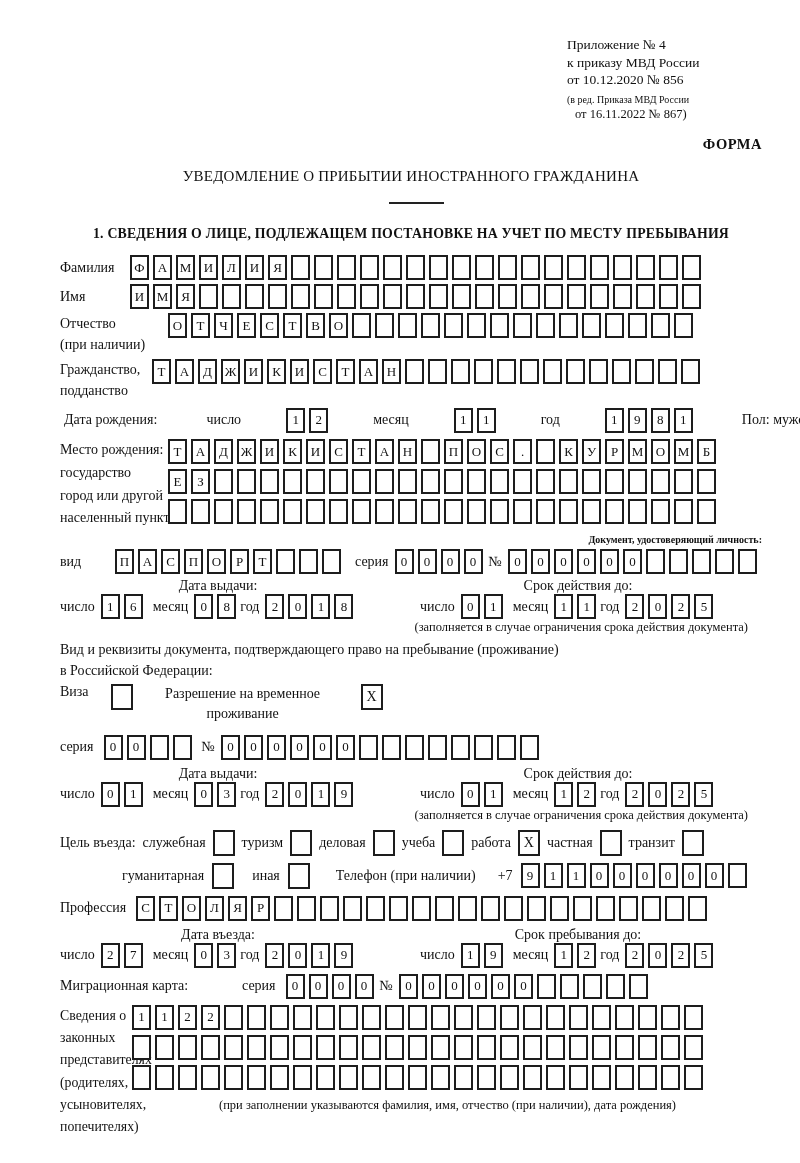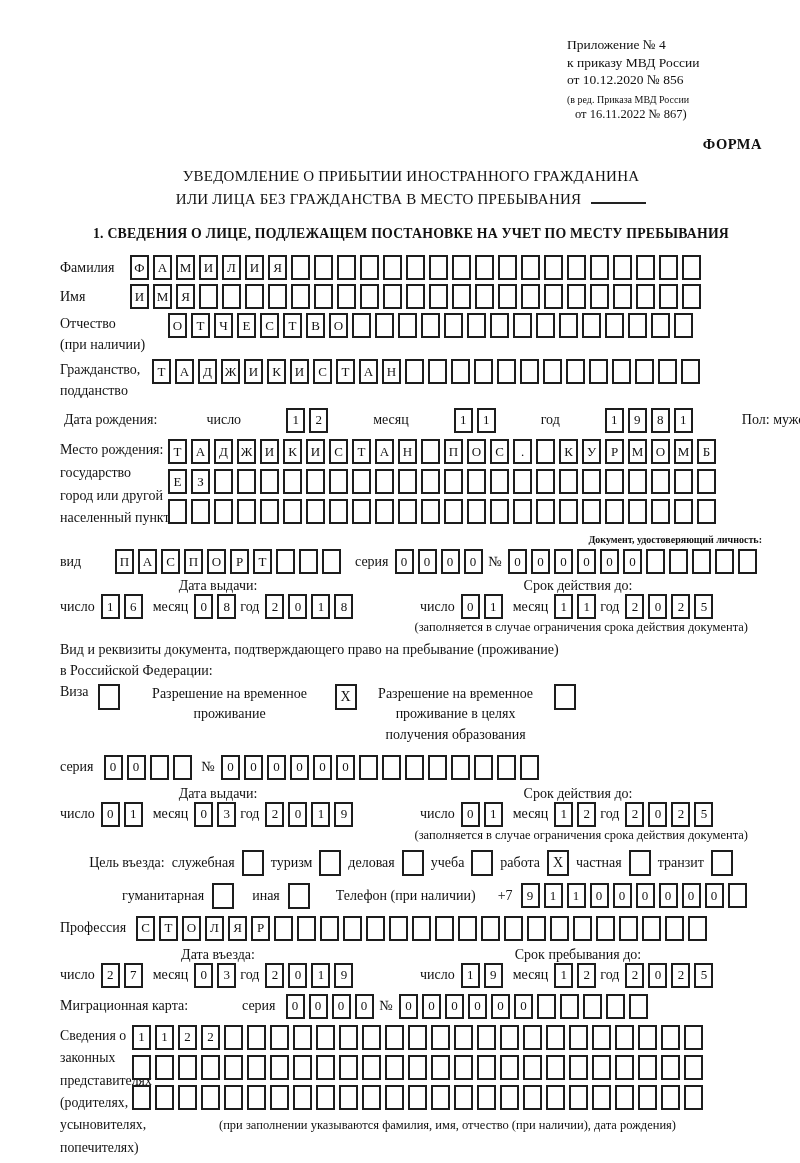--- a/index.html
+++ b/index.html
@@ -47,25 +47,25 @@
   .dheads .gap { flex: none; width: 44px; }
   .dates { display: flex; align-items: center; margin-bottom: 1px; }
   .dates .g { display: flex; align-items: center; gap: 4px; flex: none; width: 316px; }
   .dates .g .t { margin-right: 2px; white-space: nowrap; }
   .dates .gap { flex: none; width: 44px; }
   .note-r { text-align: right; font-size: 12.5px; padding-right: 14px; margin-bottom: 7px; }
 
   .plain { margin-bottom: 5px; }
 
   .viza-row { display: flex; align-items: flex-start; margin: 2px 0 10px; }
-  .viza-row .opt { display: flex; align-items: flex-start; gap: 9px; }
+  .viza-row .opt { display: flex; align-items: flex-start; gap: 22px; }
   .viza-row .c2 { width: 192px; text-align: center; line-height: 1.45; }
   .viza-row .c3 { width: 178px; text-align: center; line-height: 1.45; }
 
-  .purpose-row { display: flex; align-items: center; gap: 7px; margin: 4px 0 7px; flex-wrap: nowrap; justify-content: center; }
+  .purpose-row { display: flex; align-items: center; gap: 7px; margin: 4px 0 7px; flex-wrap: nowrap; }
   .purpose-row span.t { white-space: nowrap; }
   .purpose2-row { display: flex; align-items: center; gap: 8px; margin: 0 0 7px 62px; }
 
   .mig-row { display: flex; align-items: center; margin: 2px 0 6px; }
 
   .rep { display: flex; align-items: flex-start; margin-top: 2px; }
   .rep .lbl { width: 72px; line-height: 1.62; font-size: 13.8px; }
   .rep .lbl div { white-space: nowrap; }
   .rep-note { font-size: 12.5px; text-align: center; padding-left: 130px; margin-top: 3px; }
 
@@ -82,21 +82,21 @@
     <div>Приложение № 4</div>
     <div>к приказу МВД России</div>
     <div>от 10.12.2020 № 856</div>
     <div class="small">(в ред. Приказа МВД России</div>
     <div class="small2">от 16.11.2022 № 867)</div>
   </div>
   <div class="forma">ФОРМА</div>
 
   <div class="title">
     <div>УВЕДОМЛЕНИЕ О ПРИБЫТИИ ИНОСТРАННОГО ГРАЖДАНИНА</div>
-    <div><span>ИЛИ ЛИЦА БЕЗ ГРАЖДАНСТВА В МЕСТО ПРЕБЫВАНИЯ</span><span class="blank-line"></span></div>
+    <div><span class="blank-line"></span></div>
   </div>
 
   <div class="sec">1. СВЕДЕНИЯ О ЛИЦЕ, ПОДЛЕЖАЩЕМ ПОСТАНОВКЕ НА УЧЕТ ПО МЕСТУ ПРЕБЫВАНИЯ</div>
 
   <div class="row">
     <span class="lbl w70">Фамилия</span>
     <span class="cells">
         <span class="cell">Ф</span>
         <span class="cell">А</span>
         <span class="cell">М</span>
@@ -427,24 +427,20 @@
 
   <div class="viza-row">
     <span class="opt">
       <span>Виза</span>
       <span class="cb"></span>
     </span>
     <span class="opt ml14">
       <span class="c2">Разрешение на временное проживание</span>
       <span class="cb">X</span>
     </span>
-    <span class="opt ml10">
-      <span class="c3">Разрешение на временное проживание в целях получения образования</span>
-      <span class="cb"></span>
-    </span>
   </div>
 
   <div class="row" style="margin-bottom:6px;">
     <span class="lbl">серия</span>
     <span class="cells ml10">
         <span class="cell">0</span>
         <span class="cell">0</span>
         <span class="cell"></span>
         <span class="cell"></span>
       </span>

